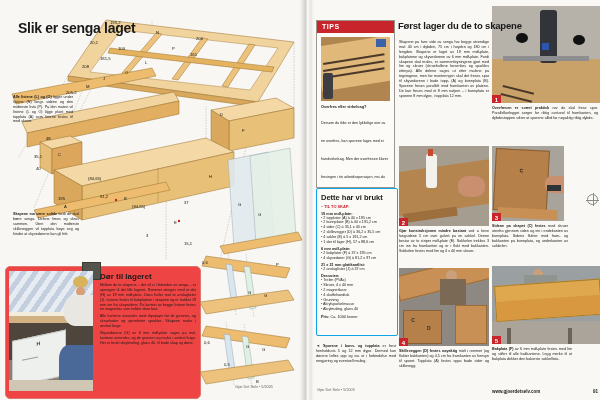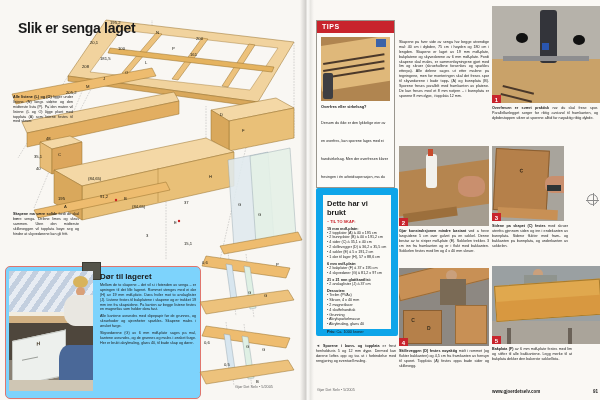--- a/index.html
+++ b/index.html
@@ -17,39 +17,39 @@
   h1,h2,h3{margin:0;padding:0;font-weight:bold;}
   
   #page-title{left:18px;top:20px;font-size:14px;letter-spacing:-.3px;z-index:5;}
   #note-top{left:13px;top:95px;width:60px;z-index:5;}
   #note-bottom{left:13px;top:212px;width:66px;z-index:5;}
   #main-diagram{left:6px;top:10px;z-index:1;}
   .dlabel{font-family:"Liberation Sans",sans-serif;font-size:4.2px;fill:#16160f;}
   .wood{stroke:#97702c;stroke-width:.5;}
   .dash{stroke:#8a8a8a;stroke-width:.35;fill:none;stroke-dasharray:1.6 1.2;}
   
-  #storage-box{left:5px;top:266px;width:194px;height:131px;border:1.5px solid #e0756c;border-radius:5px;background:#7dd3fc;}
+  #storage-box{left:5px;top:266px;width:194px;height:131px;border:1.5px solid #e0756c;border-radius:5px;background:#ef4444;}
   #storage-marker{left:76px;top:-5px;width:17px;height:16px;background:#55544a;border:1px solid #3c3b33;}
   #storage-photo{left:3px;top:4px;width:84px;height:120px;overflow:hidden;background:#8c8378;}
   #storage-text{left:94px;top:5px;width:96px;height:122px;}
   #storage-text h3{font-size:8px;margin-bottom:2px;}
   #storage-text p{margin:0 0 2px 0;}
   
   #detail-diagram{left:198px;top:252px;z-index:2;}
   
   .issue-footer{font-size:3.8px;color:#666;}
   #footer-left-issue{left:200px;top:385px;width:108px;text-align:center;}
   #footer-right-issue{left:5px;top:388px;}
   
   #tips-box{left:4px;top:20px;width:77px;height:166px;border:1px solid #9a968e;background:#fcfbf8;}
   #tips-header{left:0;top:0;width:77px;height:12px;background:#c8242c;color:#fff;font-size:7px;font-weight:bold;line-height:12px;padding-left:5px;box-sizing:border-box;letter-spacing:.5px;}
   #tips-photo{left:4px;top:16px;width:69px;height:64px;overflow:hidden;background:#b08550;}
   #tips-caption{left:4px;top:83px;width:69px;}
   #tips-caption b{font-size:3.9px;display:block;margin-bottom:1px;}
-  #materials-box{left:4px;top:188px;width:82px;height:148px;border:7px solid #0ea5e9;background:#fbfaf6;border-radius:2px;box-sizing:border-box;padding:4px 4px;}
+  #materials-box{left:4px;top:188px;width:82px;height:148px;border:1px solid #0ea5e9;background:#fbfaf6;border-radius:2px;box-sizing:border-box;padding:4px 4px;}
   #materials-box h3{font-size:7.5px;margin-bottom:2px;}
   .mat-sub{color:#c8242c;font-weight:bold;font-size:3.9px;margin:1px 0;}
   .mat-title{font-weight:bold;font-size:3.8px;margin-top:2.5px;}
   .mat-item{font-size:3.7px;line-height:1.3;}
   .mat-price{font-size:3.8px;margin-top:3px;}
   .mat-price b{font-weight:bold;}
   #footnote{left:4px;top:343px;width:80px;}
   #footnote .arrow{color:#444;font-size:4px;}
   
   #article-heading{left:86px;top:20px;width:130px;font-size:9.5px;letter-spacing:-.2px;z-index:6;}
@@ -301,20 +301,21 @@
       <div class="mat-price">
         <b>Pris:</b><span> Ca. 1000 kroner</span>
       </div>
     </div>
 
     <div id="footnote" class="abs t36">
       <span class="arrow">◄ </span><b>Sporene i bunn- og topplata</b><span> er frest henholdsvis 5 og 12 mm dype. Dermed kan dørene løftes opp og tas ut i forbindelse med rengjøring og eventuell maling.</span>
     </div>
     <div id="footer-right-issue" class="abs issue-footer">Gjør Det Selv • 5/2005</div>
 
+    <h2 id="article-heading" class="abs">Først lager du de to skapene</h2>
     <div id="article-body" class="abs t36">Skapene på hver side av senga har begge utvendige mål: 40 cm i dybden, 75 cm i høyden og 180 cm i lengden. Skapene er laget av 19 mm mdf-plate, bakplatene og skyvedørene av 6 mm mdf-plate. Fordi skapene skal males, er sammenføyningene gjort med lim og skruer (skruehullene forsenkes og sparkles etterpå). Alle delene sages ut etter målene på tegningene, men før monteringen skal det freses spor til skyvedørene i både topp- (A) og bunnplata (B). Sporene freses parallelt med framkanten av platene. De kan freses med et 8 mm notjern – i bunnplata er sporene 8 mm dype, i topplata 12 mm.</div>
 
     <div id="step1-photo" class="abs photo">
       <div class="abs" style="left:0;top:0;width:100%;height:60%;background:#b6b2aa;"></div>
       <div class="abs" style="left:0;bottom:0;width:100%;height:45%;background:#c9a269;"></div>
       <div class="abs" style="left:44%;top:4%;width:16%;height:55%;background:#33343a;border-radius:3px;"></div>
       <div class="abs" style="left:22%;top:28%;width:12px;height:10px;background:#111;border-radius:50%;"></div>
       <div class="abs" style="right:14%;top:30%;width:12px;height:10px;background:#111;border-radius:50%;"></div>
       <div class="abs" style="left:10%;top:52%;width:80%;height:5px;background:#8e8e90;"></div>
       <div class="abs" style="left:46%;top:38%;width:7px;height:7px;background:#2a56b0;"></div>

